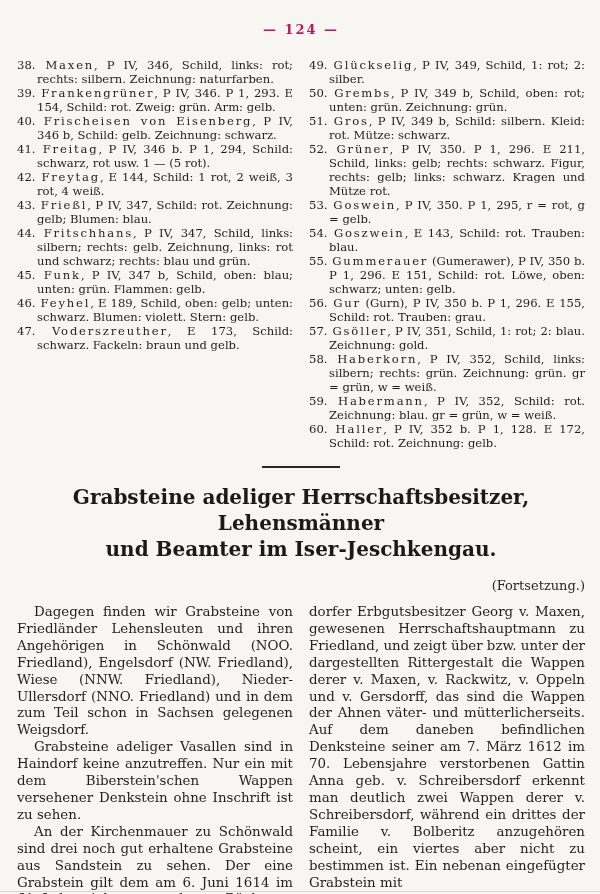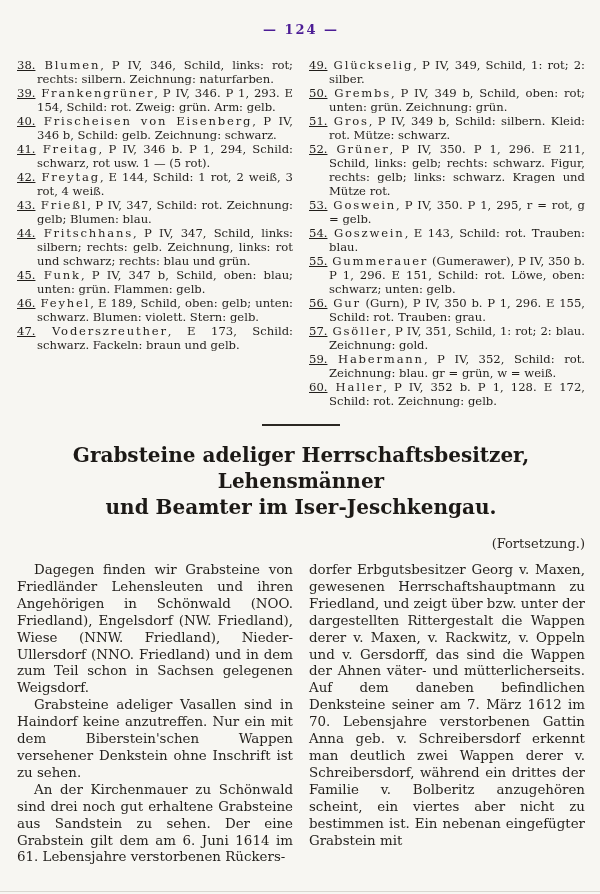--- a/index.html
+++ b/index.html
@@ -6,30 +6,30 @@
   body{
     width:600px;height:894px;overflow:hidden;
     background:#f7f6f2;
     color:#26231f;
     font-family:"DejaVu Serif","Liberation Serif",serif;
     position:relative;
   }
   .page{padding:16px 15px 0 17px;}
   .pageno{
     text-align:center;font-size:13px;font-weight:bold;
-    letter-spacing:2px;margin-top:6px;color:#4c1d95;
+    letter-spacing:2px;margin-top:6px;color:#be185d;
   }
   .cols{display:flex;gap:16px;margin-top:21px;}
   .col{width:50%;}
   .entry{
     font-size:11.6px;line-height:14px;text-align:justify;
     padding-left:20px;text-indent:-20px;
     color:#211e1b;
   }
-  .entry .num{padding-right:1px;text-decoration:underline;}
+  .entry .num{padding-right:1px;}
   .sperr{letter-spacing:1.8px;}
   .divider{
     width:78px;border:none;border-top:2px solid #2b2823;
     margin:16px auto 12px auto;
   }
   .title{
     text-align:center;font-weight:bold;font-size:20px;line-height:26px;
     margin:16px;color:#1c1916;
   }
   .byline{
@@ -51,41 +51,42 @@
 </style>
 </head>
 <body>
 
 <div class="page">
 
   <div class="pageno">— 124 —</div>
 
   <div class="cols">
     <div class="col">
-      <div class="entry"><span class="num">38.</span> <span class="sperr">Blumen</span><span>, P IV, 346, Schild, links: rot; rechts: silbern. Zeichnung: naturfarben.</span></div>
+      <div class="entry"><span class="num">38.</span> <span class="sperr">Maxen</span><span>, P IV, 346, Schild, links: rot; rechts: silbern. Zeichnung: naturfarben.</span></div>
       <div class="entry"><span class="num">39.</span> <span class="sperr">Frankengrüner</span><span>, P IV, 346. P 1, 293. E 154, Schild: rot. Zweig: grün. Arm: gelb.</span></div>
       <div class="entry"><span class="num">40.</span> <span class="sperr">Frischeisen von Eisenberg</span><span>, P IV, 346 b, Schild: gelb. Zeichnung: schwarz.</span></div>
       <div class="entry"><span class="num">41.</span> <span class="sperr">Freitag</span><span>, P IV, 346 b. P 1, 294, Schild: schwarz, rot usw. 1 — (5 rot).</span></div>
       <div class="entry"><span class="num">42.</span> <span class="sperr">Freytag</span><span>, E 144, Schild: 1 rot, 2 weiß, 3 rot, 4 weiß.</span></div>
       <div class="entry"><span class="num">43.</span> <span class="sperr">Frießl</span><span>, P IV, 347, Schild: rot. Zeichnung: gelb; Blumen: blau.</span></div>
       <div class="entry"><span class="num">44.</span> <span class="sperr">Fritschhans</span><span>, P IV, 347, Schild, links: silbern; rechts: gelb. Zeichnung, links: rot und schwarz; rechts: blau und grün.</span></div>
       <div class="entry"><span class="num">45.</span> <span class="sperr">Funk</span><span>, P IV, 347 b, Schild, oben: blau; unten: grün. Flammen: gelb.</span></div>
       <div class="entry"><span class="num">46.</span> <span class="sperr">Feyhel</span><span>, E 189, Schild, oben: gelb; unten: schwarz. Blumen: violett. Stern: gelb.</span></div>
       <div class="entry"><span class="num">47.</span> <span class="sperr">Voderszreuther</span><span>, E 173, Schild: schwarz. Fackeln: braun und gelb.</span></div>
     </div>
     <div class="col">
       <div class="entry"><span class="num">49.</span> <span class="sperr">Glückselig</span><span>, P IV, 349, Schild, 1: rot; 2: silber.</span></div>
       <div class="entry"><span class="num">50.</span> <span class="sperr">Grembs</span><span>, P IV, 349 b, Schild, oben: rot; unten: grün. Zeichnung: grün.</span></div>
       <div class="entry"><span class="num">51.</span> <span class="sperr">Gros</span><span>, P IV, 349 b, Schild: silbern. Kleid: rot. Mütze: schwarz.</span></div>
       <div class="entry"><span class="num">52.</span> <span class="sperr">Grüner</span><span>, P IV, 350. P 1, 296. E 211, Schild, links: gelb; rechts: schwarz. Figur, rechts: gelb; links: schwarz. Kragen und Mütze rot.</span></div>
       <div class="entry"><span class="num">53.</span> <span class="sperr">Goswein</span><span>, P IV, 350. P 1, 295, r = rot, g = gelb.</span></div>
       <div class="entry"><span class="num">54.</span> <span class="sperr">Goszwein</span><span>, E 143, Schild: rot. Trauben: blau.</span></div>
       <div class="entry"><span class="num">55.</span> <span class="sperr">Gummerauer</span><span> (Gumerawer), P IV, 350 b. P 1, 296. E 151, Schild: rot. Löwe, oben: schwarz; unten: gelb.</span></div>
       <div class="entry"><span class="num">56.</span> <span class="sperr">Gur</span><span> (Gurn), P IV, 350 b. P 1, 296. E 155, Schild: rot. Trauben: grau.</span></div>
       <div class="entry"><span class="num">57.</span> <span class="sperr">Gsöller</span><span>, P IV, 351, Schild, 1: rot; 2: blau. Zeichnung: gold.</span></div>
+      <div class="entry"><span class="num">58.</span> <span class="sperr">Haberkorn</span><span>, P IV, 352, Schild, links: silbern; rechts: grün. Zeichnung: grün. gr = grün, w = weiß.</span></div>
       <div class="entry"><span class="num">59.</span> <span class="sperr">Habermann</span><span>, P IV, 352, Schild: rot. Zeichnung: blau. gr = grün, w = weiß.</span></div>
       <div class="entry"><span class="num">60.</span> <span class="sperr">Haller</span><span>, P IV, 352 b. P 1, 128. E 172, Schild: rot. Zeichnung: gelb.</span></div>
     </div>
   </div>
 
   <hr class="divider">
 
   <h1 class="title">
     <span style="display:block">Grabsteine adeliger Herrschaftsbesitzer, Lehensmänner</span>
     <span style="display:block">und Beamter im Iser-Jeschkengau.</span>

